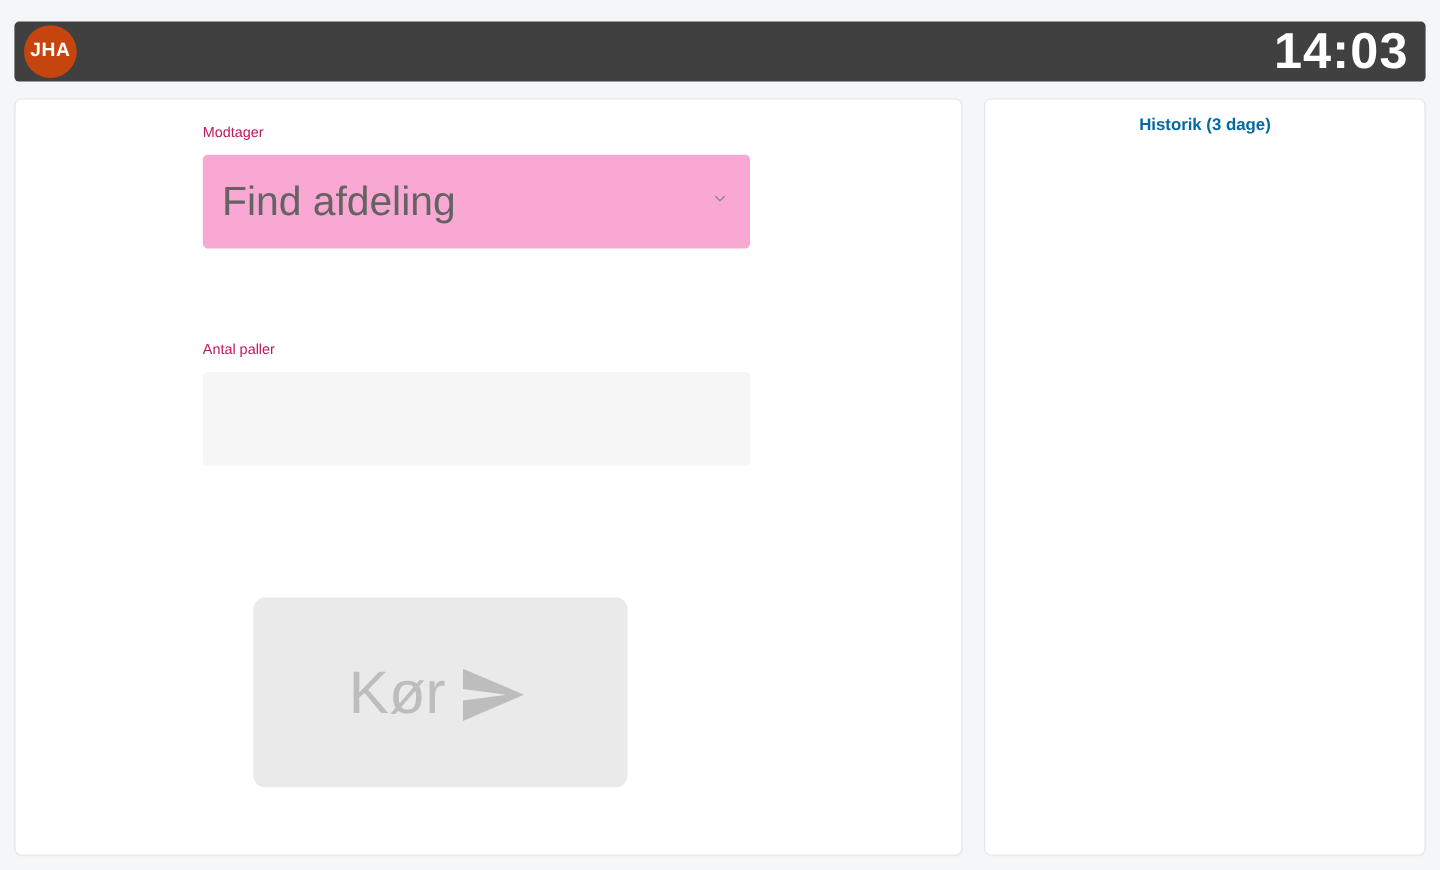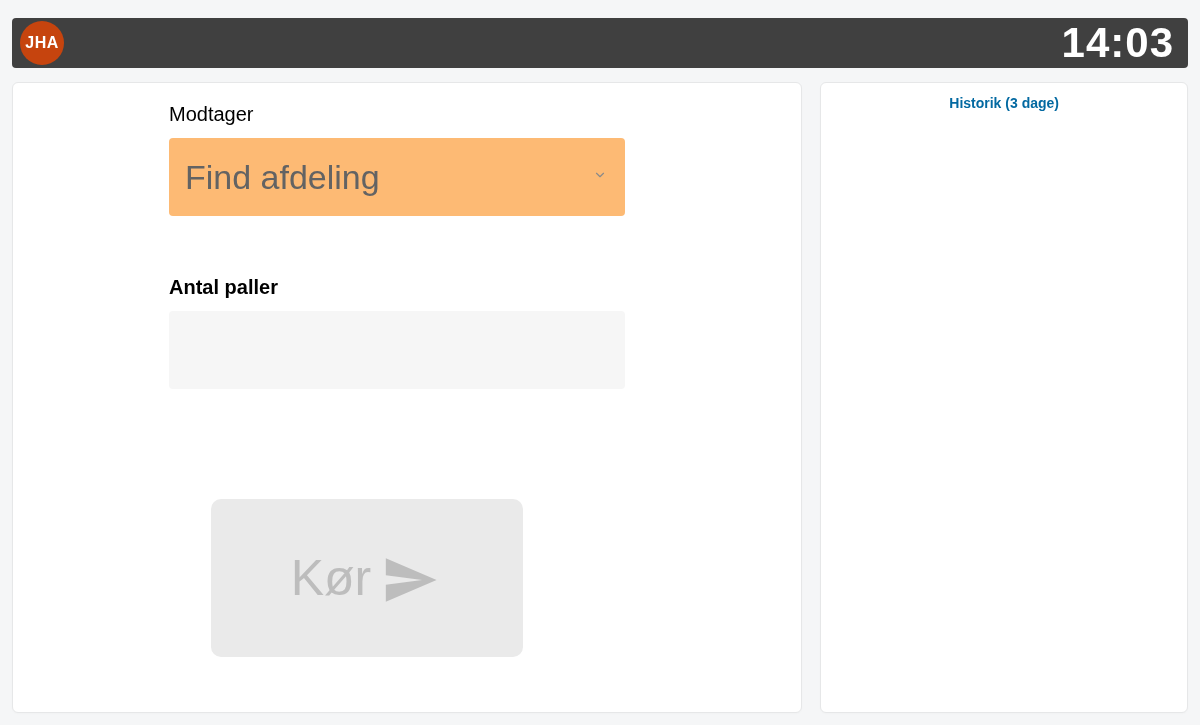--- a/index.html
+++ b/index.html
@@ -57,32 +57,32 @@
     .panel {
       background: #fff;
       border: 1px solid #e6e7e8;
       border-radius: 6px;
       box-shadow: 0 1px 2px rgba(0,0,0,0.02);
     }
     .panel-left { flex: 1.78; padding: 16px 24px 24px 156px; }
     .panel-right { flex: 1; padding: 8px 12px; }
 
     .field-label {
-      font-size: 20px;
-      color: #000000;
+      font-size: 12px;
+      color: #be185d;
       margin-bottom: 12px;
       margin-top: 4px;
     }
-    .field-label.second { margin-top: 60px; font-weight: bold; }
+    .field-label.second { margin-top: 77px; }
 
     .select-wrap {
       position: relative;
       width: 456px;
       height: 78px;
-      background: #fdba74;
+      background: #f9a8d4;
       border-radius: 4px;
       display: flex;
       align-items: center;
       padding: 0 16px;
       cursor: pointer;
     }
     .select-placeholder {
       color: #636363;
       font-size: 34px;
     }

